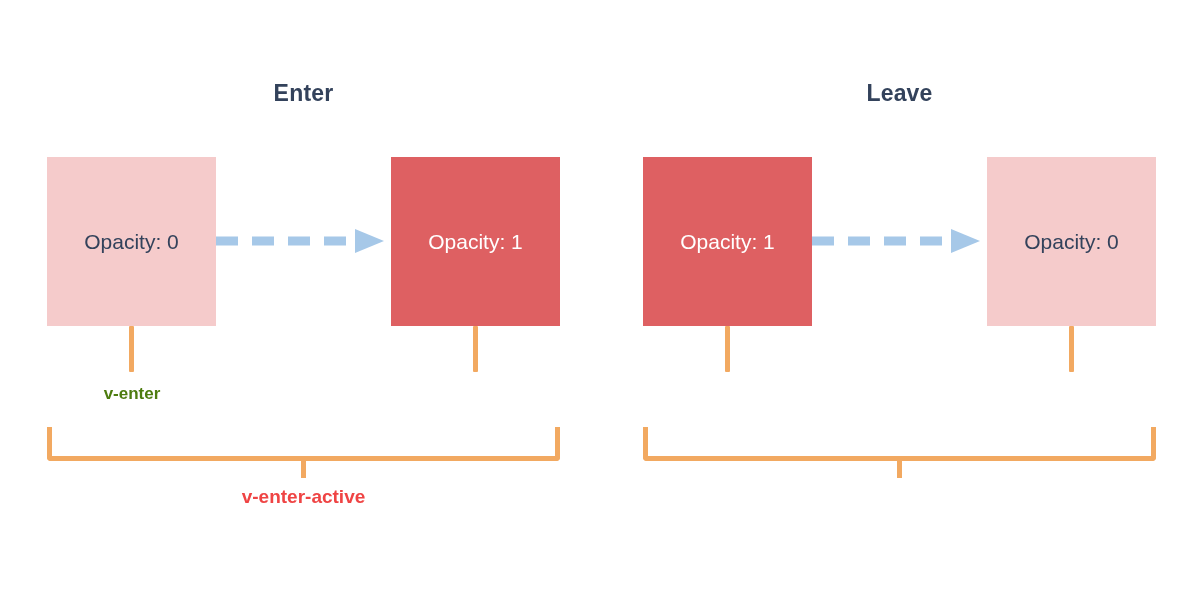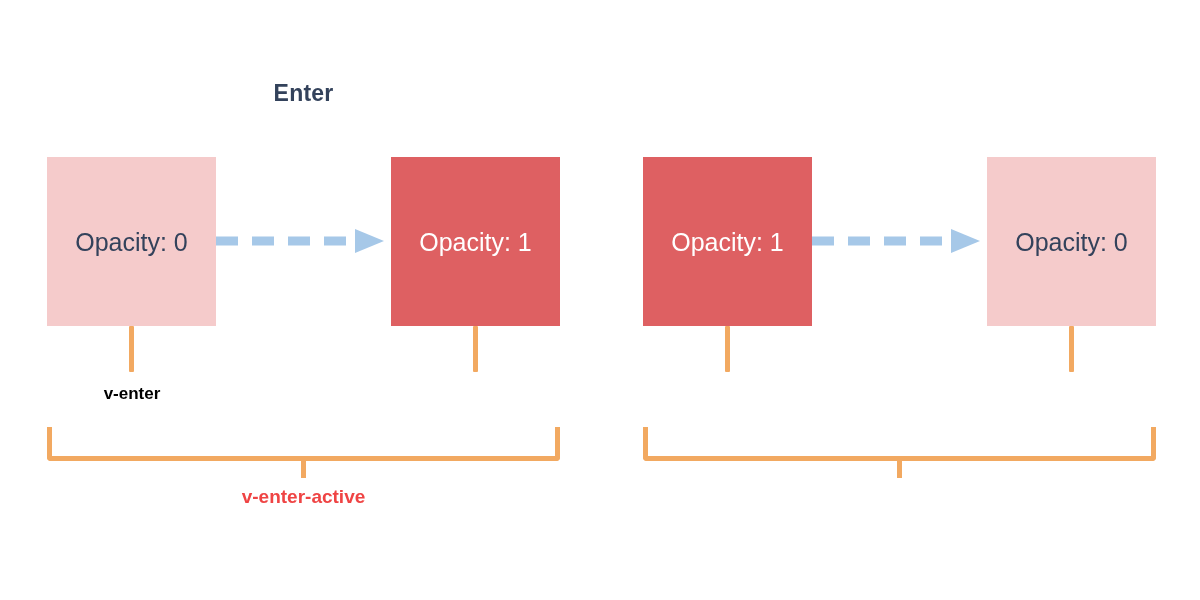--- a/index.html
+++ b/index.html
@@ -45,21 +45,21 @@
     top: 157px;
     width: 169px;
     height: 169px;
     display: flex;
     align-items: center;
     justify-content: center;
   }
   .state-box.left  { left: 0px; }
   .state-box.right { left: 344px; }
   .box-label {
-    font-size: 25px;
+    font-size: 21px;
     font-weight: normal;
     line-height: 22px;
     white-space: nowrap;
   }
   .arrow-wrap {
     position: absolute;
     left: 169px;
     top: 227px;
     width: 175px;
     height: 28px;
@@ -74,21 +74,21 @@
   }
   .stem.left  { left: 82px; }
   .stem.right { left: 426px; }
   .class-label {
     position: absolute;
     top: 382px;
     width: 240px;
     text-align: center;
     font-size: 17px;
     font-weight: bold;
-    color: #000000;
+    color: #4d7c0f;
     line-height: 24px;
     white-space: nowrap;
   }
   .class-label.left  { left: -35px; }
   .class-label.right { left: 309px; }
   .bracket {
     position: absolute;
     left: 0px;
     top: 427px;
     width: 513px;
@@ -151,20 +151,21 @@
     <div class="class-label left">v-enter</div>
 
     <div class="bracket"></div>
     <div class="bracket-tick"></div>
 
     <div class="active-label">v-enter-active</div>
   </div>
 
   <div class="panel" style="left:643px;">
 
+    <div class="panel-title">Leave</div>
 
     <div class="state-box left" id="leave-box-0" style="background: rgb(222, 96, 98);">
       <span class="box-label" id="leave-box-0-label" style="color: rgb(255, 255, 255);">Opacity: 1</span>
     </div>
 
     <div class="arrow-wrap">
       <svg width="175" height="28" viewBox="0 0 175 28">
         <line x1="0" y1="14" x2="140" y2="14" stroke="#A6C8E8" stroke-width="9" stroke-dasharray="22 14" stroke-linecap="butt"></line>
         <polygon points="139,2 139,26 168,14" fill="#A6C8E8"></polygon>
       </svg>

